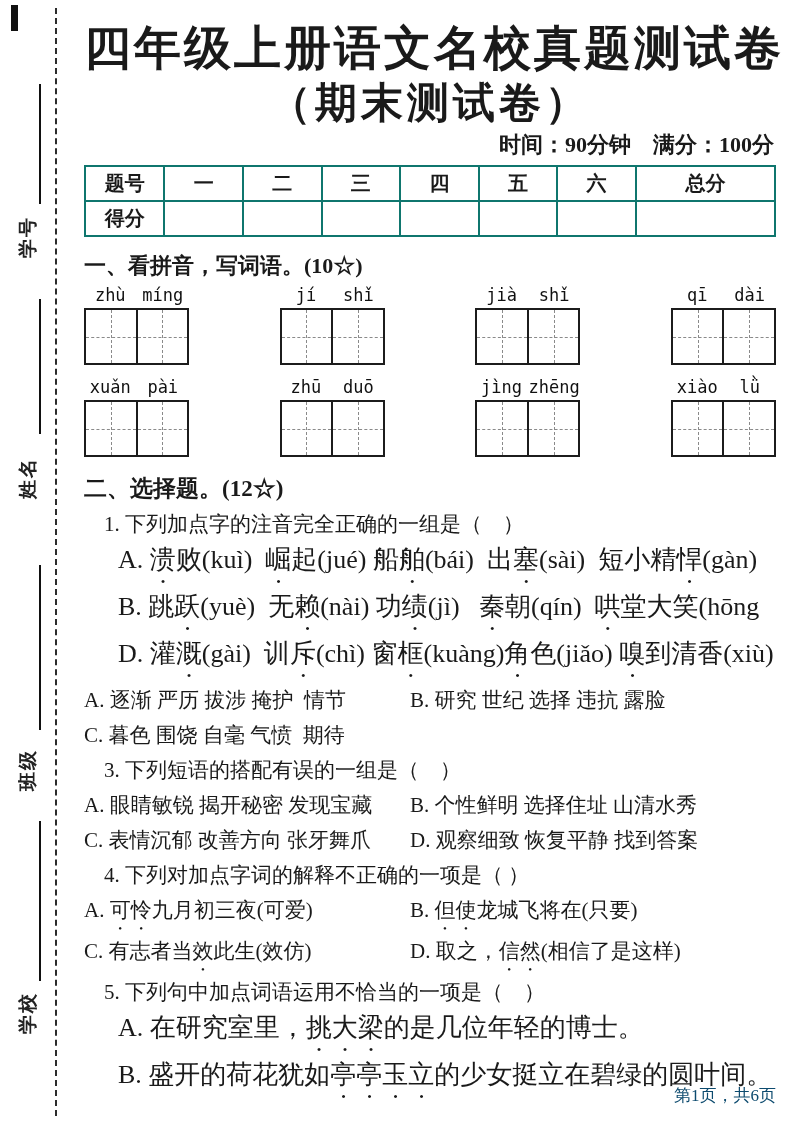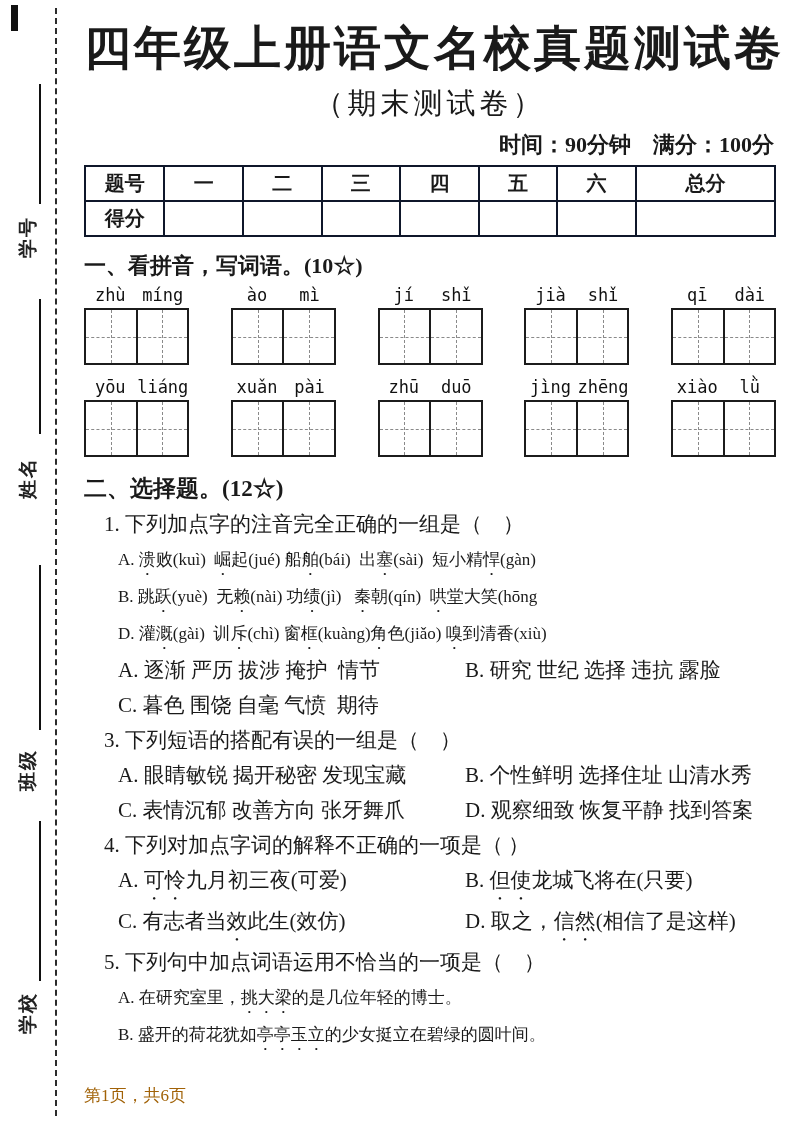--- a/index.html
+++ b/index.html
@@ -23,27 +23,27 @@
   .side-write-line { position: absolute; left: 39px; width: 2px; background: #111; }
 
   
   .main { position: absolute; left: 84px; top: 0; width: 692px; }
 
   .paper-title {
     margin-top: 16px; text-align: left;
     font-size: 47px; font-weight: 700; letter-spacing: 3px; line-height: 64px;
     white-space: nowrap;
   }
-  .paper-subtitle { text-align: center; font-size: 29px; font-weight: 400; letter-spacing: 4px; line-height: 46px; }
+  .paper-subtitle { text-align: center; font-size: 42px; font-weight: 700; letter-spacing: 4px; line-height: 46px; }
   .exam-info { margin-top: 4px; text-align: right; font-size: 22px; font-weight: 600; line-height: 30px; padding-right: 2px; }
 
   
   table.score-table { width: 100%; margin-top: 5px; border-collapse: collapse; }
   table.score-table td {
-    border: 2px solid #0f172a; height: 35px; text-align: center;
+    border: 2px solid #0f766e; height: 35px; text-align: center;
     font-size: 20px; font-weight: 600; padding: 0 2px;
   }
   table.score-table td.lblcol { width: 11.5%; }
 
   
   .sec-heading { margin-top: 13px; font-size: 22px; font-weight: 700; line-height: 31px; }
   .pinyin-row { display: flex; justify-content: space-between; margin-top: 12px; }
   .pinyin-row.first { margin-top: 4px; }
   .pgroup { width: 105px; }
   .plabels { display: flex; height: 23px; font-family: "DejaVu Sans Mono", monospace; font-size: 17px; color: #111; }
@@ -51,33 +51,33 @@
   .tzg { display: flex; height: 57px; border: 2.5px solid #1c1c1c; background: #fff; }
   .tzg .cell { flex: 1; position: relative; }
   .tzg .cell + .cell { border-left: 2.5px solid #1c1c1c; }
   .tzg .cell::before { content: ""; position: absolute; left: 0; right: 0; top: 50%; border-top: 1.5px dashed #8a8a8a; }
   .tzg .cell::after  { content: ""; position: absolute; top: 0; bottom: 0; left: 50%; border-left: 1.5px dashed #8a8a8a; }
 
   
   .sec2 { margin-top: 14px; }
   .sec2 .sec-heading { margin-top: 0; font-size: 23px; line-height: 36px; }
   .stem { margin-left: 20px; font-size: 21px; line-height: 35px; white-space: pre-wrap; }
-  .opt  { margin-left: 34px; font-size: 17px; line-height: 35px; white-space: pre-wrap; }
-  .optrow { margin-left: 34px; display: flex; font-size: 21px; line-height: 35px; gap: 21px; }
+  .opt  { margin-left: 34px; font-size: 26px; line-height: 35px; white-space: pre-wrap; }
+  .optrow { display: flex; font-size: 21px; line-height: 35px; }
   .optrow .c1 { flex: 0 0 326px; white-space: pre-wrap; }
   .optrow .c2 { flex: 1; white-space: pre-wrap; }
 
   .em {
     -webkit-text-emphasis: filled dot; -webkit-text-emphasis-position: under left;
     text-emphasis: filled dot; text-emphasis-position: under left;
   }
 
   .page-footer {
     position: absolute; left: 84px; width: 692px; top: 1084px;
-    text-align: left; font-size: 17px; color: #a16207;
+    text-align: right; font-size: 17px; color: #0c4a6e;
   }
 </style>
 </head>
 <body>
 
 <div class="corner-mark"></div>
 
 <div class="seal-line"></div>
 
 <div class="side-write-line" style="top:84px;  height:120px;"></div>
@@ -129,30 +129,20 @@
           <span>zhù</span>
           <span>míng</span>
         </div>
       <div class="tzg">
           <div class="cell"></div>
           <div class="cell"></div>
         </div>
     </div>
     <div class="pgroup">
       <div class="plabels">
-          <span>ào</span>
-          <span>mì</span>
-        </div>
-      <div class="tzg">
-          <div class="cell"></div>
-          <div class="cell"></div>
-        </div>
-    </div>
-    <div class="pgroup">
-      <div class="plabels">
           <span>jí</span>
           <span>shǐ</span>
         </div>
       <div class="tzg">
           <div class="cell"></div>
           <div class="cell"></div>
         </div>
     </div>
     <div class="pgroup">
       <div class="plabels">
@@ -170,30 +160,20 @@
           <span>dài</span>
         </div>
       <div class="tzg">
           <div class="cell"></div>
           <div class="cell"></div>
         </div>
     </div>
   </div>
 
   <div class="pinyin-row">
-    <div class="pgroup">
-      <div class="plabels">
-          <span>yōu</span>
-          <span>liáng</span>
-        </div>
-      <div class="tzg">
-          <div class="cell"></div>
-          <div class="cell"></div>
-        </div>
-    </div>
     <div class="pgroup">
       <div class="plabels">
           <span>xuǎn</span>
           <span>pài</span>
         </div>
       <div class="tzg">
           <div class="cell"></div>
           <div class="cell"></div>
         </div>
     </div>

